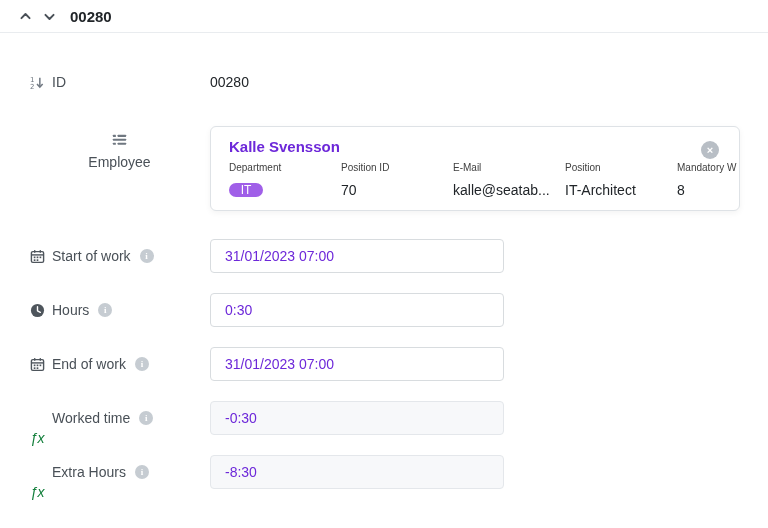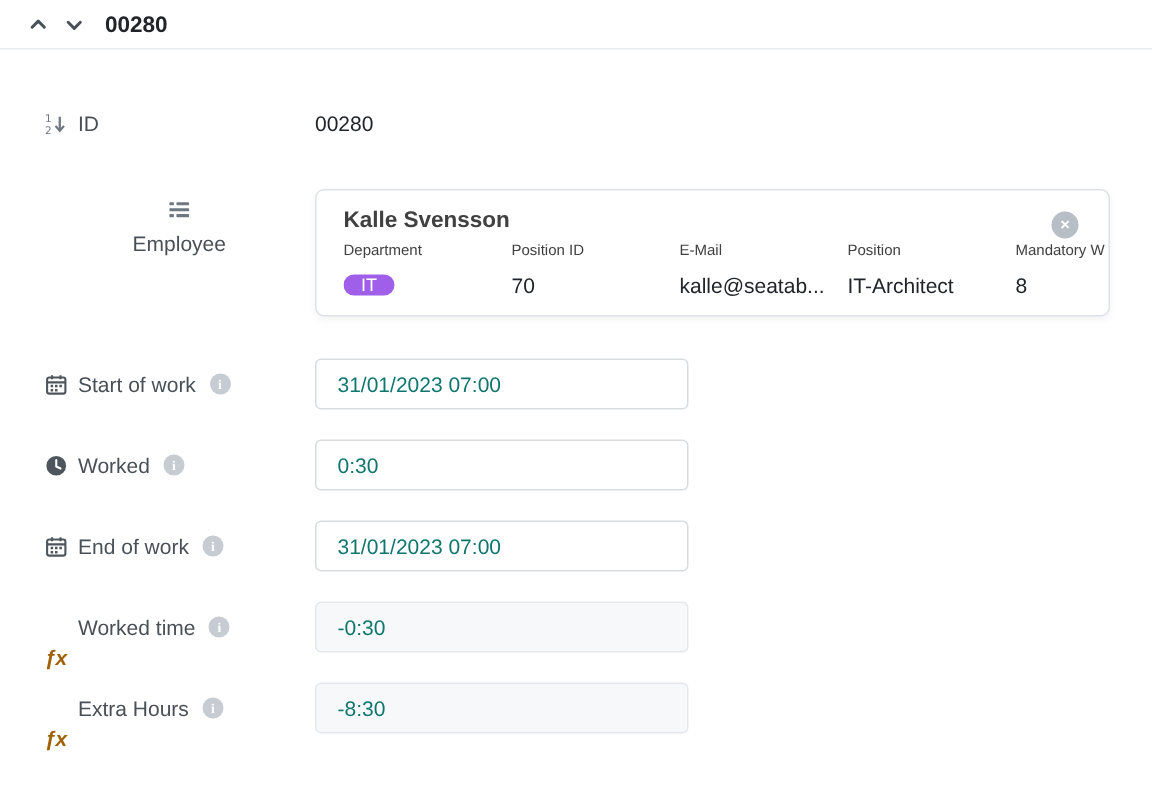--- a/index.html
+++ b/index.html
@@ -11,53 +11,53 @@
     border-bottom: 1px solid #e9ecef; }
   .nav-btn { width: 22px; height: 22px; display: flex; align-items: center; justify-content: center;
     cursor: pointer; margin-right: 2px; background: none; border: none; }
   .topbar-title { font-size: 15px; font-weight: 600; color: #212529; margin-left: 8px; }
 
   
   .record-body { padding-left: 29px; }
   .row { display: flex; }
   .label-col { width: 181px; display: flex; align-items: center; gap: 7px; color: #495057; font-size: 14px; }
   .field-icon { width: 16px; height: 16px; flex: 0 0 16px; display: flex; align-items: center; justify-content: center; color: #6f7780; }
-  .fx { font-style: italic; font-size: 14px; color: #a16207; font-weight: 700; letter-spacing: -0.5px; margin-top: 40px; }
+  .fx { font-style: italic; font-size: 14px; color: #15803d; font-weight: 400; letter-spacing: -0.5px; margin-top: 40px; }
   .info-dot { width: 14px; height: 14px; border-radius: 50%; background: #c6ccd2; color: #ffffff;
     font-size: 9px; font-weight: 700; display: inline-flex; align-items: center; justify-content: center;
     margin-left: 2px; cursor: pointer; font-family: "Liberation Serif", serif; }
 
   .row-id { margin-top: 38px; height: 22px; align-items: center; }
   .id-value { font-size: 14px; color: #212529; }
 
   .row-employee { margin-top: 33px; align-items: flex-start; }
   .row-employee .label-col { padding-top: 5px; flex-direction: column; }
 
   
   .emp-card { position: relative; width: 530px; height: 85px; background: #fff;
     border: 1px solid #dee2e6; border-radius: 6px; box-shadow: 0 2px 6px rgba(0,0,0,0.05);
     padding: 11px 0 0 18px; overflow: hidden; cursor: pointer; }
-  .emp-name { font-size: 15px; font-weight: 600; color: #404040; }
+  .emp-name { font-size: 15px; font-weight: 600; color: #6d28d9; }
   .emp-cols { display: flex; margin-top: 7px; }
   .emp-col { width: 112px; flex: 0 0 112px; white-space: nowrap; overflow: hidden; }
   .emp-col-header { font-size: 10px; color: #404040; }
   .emp-col-value { font-size: 14px; color: #212529; margin-top: 7px; height: 20px; display: flex; align-items: center; }
   .badge { display: inline-flex; align-items: center; justify-content: center;
     min-width: 34px; height: 14px; padding: 0 10px; border-radius: 10px;
     color: #ffffff; font-size: 12px; }
   .card-close { position: absolute; top: 14px; right: 20px; width: 18px; height: 18px;
     border-radius: 50%; background: #b8bec5; color: #ffffff; font-size: 11px; font-weight: 700;
     display: flex; align-items: center; justify-content: center; cursor: pointer; line-height: 1; }
 
   
   .row-field { align-items: center; }
   .mt-first { margin-top: 28px; }
   .mt { margin-top: 20px; }
-  .input { width: 249px; height: 34px; border: 1px solid #d8dcdf; border-radius: 4px;
-    background: #ffffff; font-size: 14px; color: #0f766e; display: flex; align-items: center;
+  .input { width: 294px; height: 34px; border: 1px solid #d8dcdf; border-radius: 4px;
+    background: #ffffff; font-size: 14px; color: #6d28d9; display: flex; align-items: center;
     padding-left: 14px; }
   .input.readonly { background: #f7f8fa; border-color: #e4e7eb; }
 
   svg { display: block; }
 </style>
 </head>
 <body>
 
 <div class="topbar">
   <button class="nav-btn">
@@ -162,21 +162,21 @@
   </div>
 
   <div class="row row-field mt">
     <div class="label-col">
       <span class="field-icon">
         <svg width="15" height="15" viewBox="0 0 16 16">
           <circle cx="8" cy="8" r="7" fill="#4e555c"></circle>
           <polyline points="8,4 8,8.5 11,10" fill="none" stroke="#ffffff" stroke-width="1.5" stroke-linecap="round" stroke-linejoin="round"></polyline>
         </svg>
       </span>
-      <span>Worked</span>
+      <span>Hours</span>
       <span class="info-dot">i</span>
     </div>
     <div class="input">0:30</div>
   </div>
 
   <div class="row row-field mt">
     <div class="label-col">
       <span class="field-icon">
         <svg width="15" height="15" viewBox="0 0 16 16" fill="none" stroke="#4e555c" stroke-width="1.5">
           <rect x="1.5" y="2.8" width="13" height="11.5" rx="1.5"></rect>

